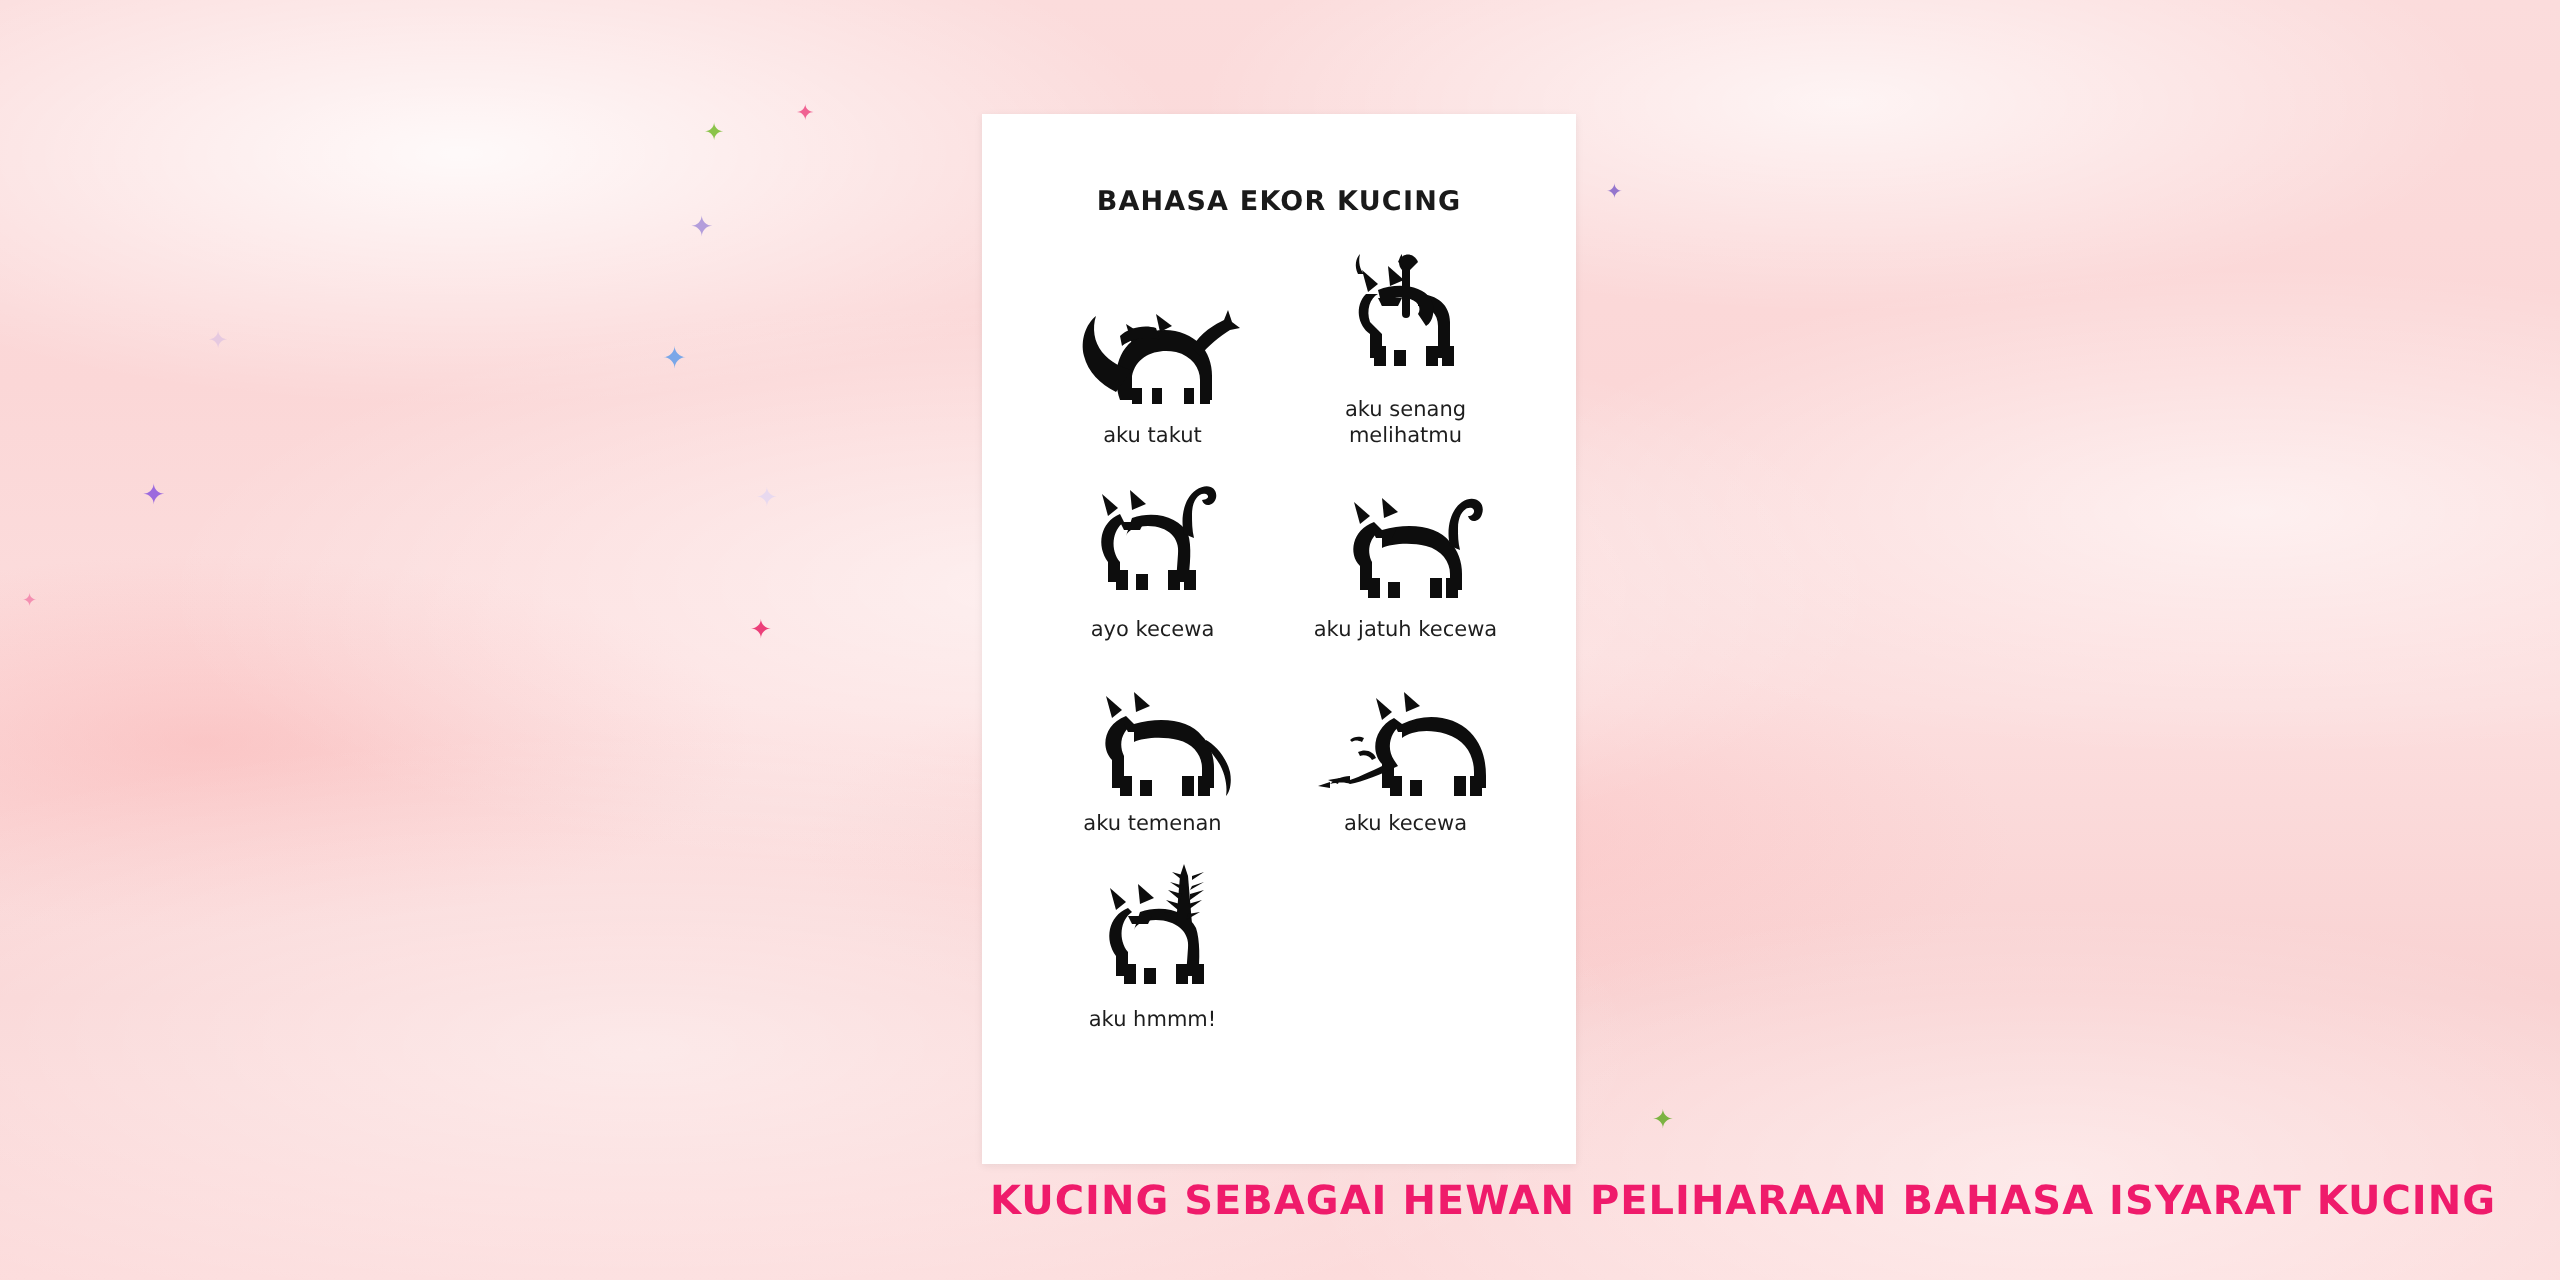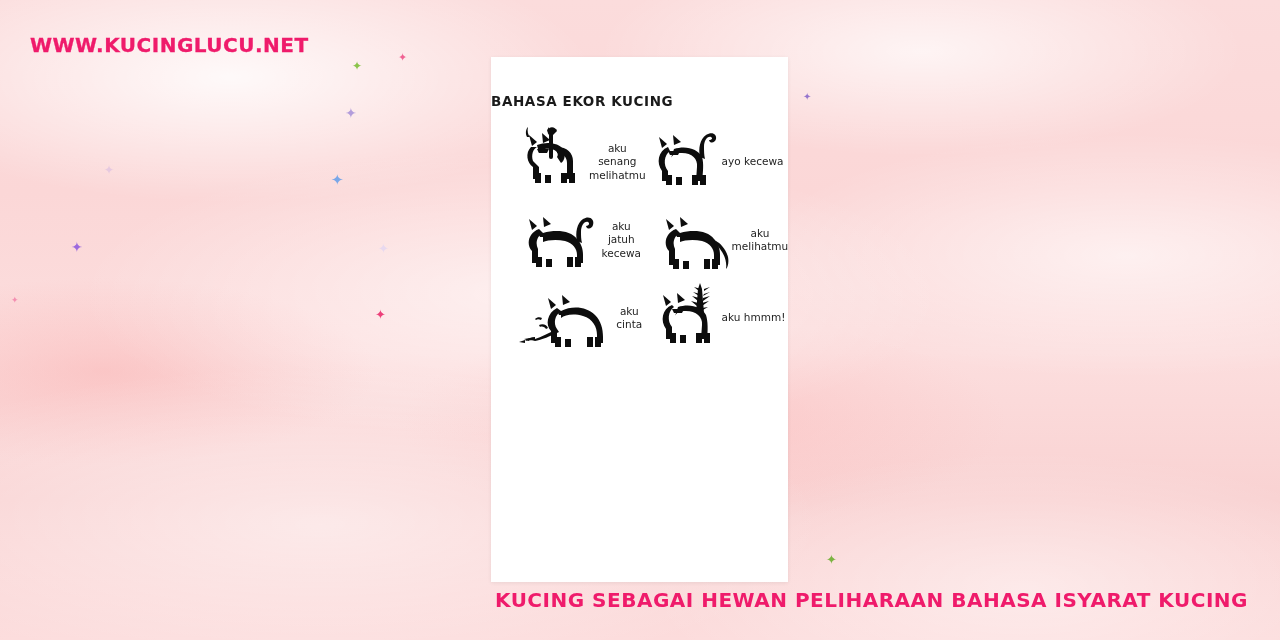--- a/index.html
+++ b/index.html
@@ -61,37 +61,39 @@
   #poster {
     position: absolute;
     left: 491px;
     top: 57px;
     width: 297px;
     height: 525px;
     background: #ffffff;
     box-shadow: 0 1px 4px rgba(0,0,0,0.07);
   }
   #poster-title {
+    text-align: center;
     font-family: "DejaVu Sans", sans-serif;
     font-weight: bold;
     font-size: 13.5px;
     letter-spacing: 0.6px;
     color: #1a1a1a;
     margin-top: 36px;
   }
   #grid {
     margin: 16px 22px 0 22px;
     display: grid;
     grid-template-columns: 1fr 1fr;
     row-gap: 10px;
   }
   .cell {
     display: flex;
-    flex-direction: row;
+    flex-direction: column;
     align-items: center;
+    justify-content: flex-end;
   }
   .art {
     height: 68px;
     display: flex;
     align-items: flex-end;
     justify-content: center;
   }
   .art svg { display: block; }
   .caption {
     margin-top: 6px;
@@ -101,21 +103,20 @@
     line-height: 1.25;
     color: #1d1d1d;
     max-width: 110px;
   }
 </style>
 </head>
 <body>
 
 <div id="stage">
 
-  <div class="watermark" id="watermark-top" style="color: rgb(239, 27, 107);">WWW.KUCINGLUCU.NET</div>
 
   <div class="watermark" id="watermark-bottom" style="color: rgb(239, 27, 107);">KUCING SEBAGAI HEWAN PELIHARAAN BAHASA ISYARAT KUCING</div>
 
   <div id="sparkle-layer">
       <div class="sparkle" style="left: 398px; top: 52px; font-size: 11px; color: rgb(240, 98, 146);">✦</div>
       <div class="sparkle" style="left: 352px; top: 60px; font-size: 12px; color: rgb(139, 195, 74);">✦</div>
       <div class="sparkle" style="left: 345px; top: 106px; font-size: 14px; color: rgb(179, 157, 219);">✦</div>
       <div class="sparkle" style="left: 803px; top: 92px; font-size: 10px; color: rgb(149, 117, 205);">✦</div>
       <div class="sparkle" style="left: 500px; top: 116px; font-size: 16px; color: rgb(63, 81, 181);">✱</div>
       <div class="sparkle" style="left: 104px; top: 164px; font-size: 12px; color: rgb(230, 201, 224);">✦</div>
@@ -127,20 +128,39 @@
       <div class="sparkle" style="left: 589px; top: 290px; font-size: 9px; color: rgb(214, 184, 232);">✦</div>
       <div class="sparkle" style="left: 826px; top: 553px; font-size: 13px; color: rgb(124, 179, 66);">✦</div>
     </div>
 
   <div id="poster">
 
     <div id="poster-title">BAHASA EKOR KUCING</div>
 
     <div id="grid">
 
+      <div class="cell">
+        <div class="art">
+          <svg width="92" height="62" viewBox="0 0 92 62" aria-hidden="true">
+            <g fill="#0d0d0d">
+              <path d="M30 56 C26 44 28 30 40 24 C52 18 64 22 70 28 C74 32 76 38 76 44 L76 56 L70 56 L70 46 C70 40 66 34 58 32 C48 30 38 34 36 44 L36 56 Z"></path>
+              <path d="M66 30 C70 22 78 18 82 16 L84 11 L86 17 L90 20 L85 21 C80 24 74 29 70 34 Z"></path>
+              <path d="M28 52 C20 48 14 42 12 34 C10 26 13 18 18 14 C16 20 17 27 21 32 C25 37 31 40 36 41 Z"></path>
+              <path d="M36 28 L33 18 L41 23 Z"></path>
+              <path d="M50 22 L48 13 L56 19 Z"></path>
+              <path d="M30 24 C34 20 42 18 48 20 L50 26 C44 24 36 25 31 29 Z"></path>
+              <rect x="36" y="50" width="5" height="8"></rect>
+              <rect x="46" y="50" width="5" height="8"></rect>
+              <rect x="62" y="50" width="5" height="8"></rect>
+              <rect x="70" y="50" width="5" height="8"></rect>
+            </g>
+          </svg>
+        </div>
+        <div class="caption">aku takut</div>
+      </div>
 
       <div class="cell">
         <div class="art">
           <svg width="76" height="66" viewBox="0 0 76 66" aria-hidden="true">
             <g fill="#0d0d0d">
               <path d="M44 20 C54 20 60 26 60 34 L60 52 L54 52 L54 36 C54 30 50 26 44 26 Z"></path>
               <path d="M24 18 C34 14 46 16 50 22 C53 26 52 34 48 36 L44 30 C46 27 44 23 38 22 C32 21 27 23 26 26 Z"></path>
               <path d="M24 20 C20 22 18 28 20 34 L26 40 L26 52 L20 52 L20 40 C14 36 12 26 18 20 Z"></path>
               <path d="M19 19 L16 8 L24 15 Z"></path>
               <path d="M30 16 L29 6 L37 13 Z"></path>
@@ -210,21 +230,21 @@
               <path d="M35 12 L34 2 L42 9 Z"></path>
               <path d="M29 18 L31 22 L39 22 L41 18 Z"></path>
               <rect x="27" y="44" width="6" height="10"></rect>
               <rect x="37" y="46" width="6" height="8"></rect>
               <rect x="58" y="44" width="6" height="10"></rect>
               <rect x="66" y="44" width="6" height="10"></rect>
               <path d="M70 26 C74 28 80 34 82 42 C83 47 82 52 80 54 C81 48 79 40 74 34 C72 31 70 29 68 28 Z"></path>
             </g>
           </svg>
         </div>
-        <div class="caption">aku melihatmu</div>
+        <div class="caption">aku temenan</div>
       </div>
 
       <div class="cell">
         <div class="art">
           <svg width="100" height="60" viewBox="0 0 100 60" aria-hidden="true">
             <g fill="#0d0d0d">
               <path d="M48 22 C60 16 74 18 82 26 C88 32 90 40 90 48 L90 54 L84 54 L84 46 C84 38 80 30 70 27 C60 24 52 26 48 29 Z"></path>
               <path d="M48 22 C42 26 40 34 44 40 L44 54 L38 54 L38 42 C32 36 34 24 44 19 Z"></path>
               <path d="M38 20 L35 9 L43 16 Z"></path>
               <path d="M50 16 L49 6 L57 13 Z"></path>
@@ -235,21 +255,21 @@
               <rect x="82" y="48" width="6" height="10"></rect>
               <path d="M44 40 C36 44 28 48 22 50 L22 52 C28 51 38 47 46 43 Z"></path>
               <path d="M22 48 C18 48 14 50 12 52 C16 51 20 51 22 52 Z"></path>
               <path d="M12 51 L6 53 L12 54 Z"></path>
               <path d="M17 49 L11 50 L16 52 Z"></path>
               <path d="M26 36 C30 34 34 36 35 39 L33 40 C32 38 29 37 27 38 Z"></path>
               <path d="M22 30 C24 28 27 28 29 29 L28 31 C26 30 24 30 23 31 Z"></path>
             </g>
           </svg>
         </div>
-        <div class="caption">aku cinta</div>
+        <div class="caption">aku kecewa</div>
       </div>
 
       <div class="cell">
         <div class="art">
           <svg width="76" height="66" viewBox="0 0 76 66" aria-hidden="true">
             <g fill="#0d0d0d">
               <path d="M32 24 C44 20 56 24 60 32 C62 38 62 48 61 56 L55 56 L56 42 C57 34 50 28 40 28 C34 28 30 30 29 33 Z"></path>
               <path d="M28 24 C22 28 21 38 26 44 L26 56 L20 56 L20 46 C14 38 16 26 26 22 Z"></path>
               <path d="M20 23 L17 12 L25 19 Z"></path>
               <path d="M32 20 L31 10 L39 17 Z"></path>

